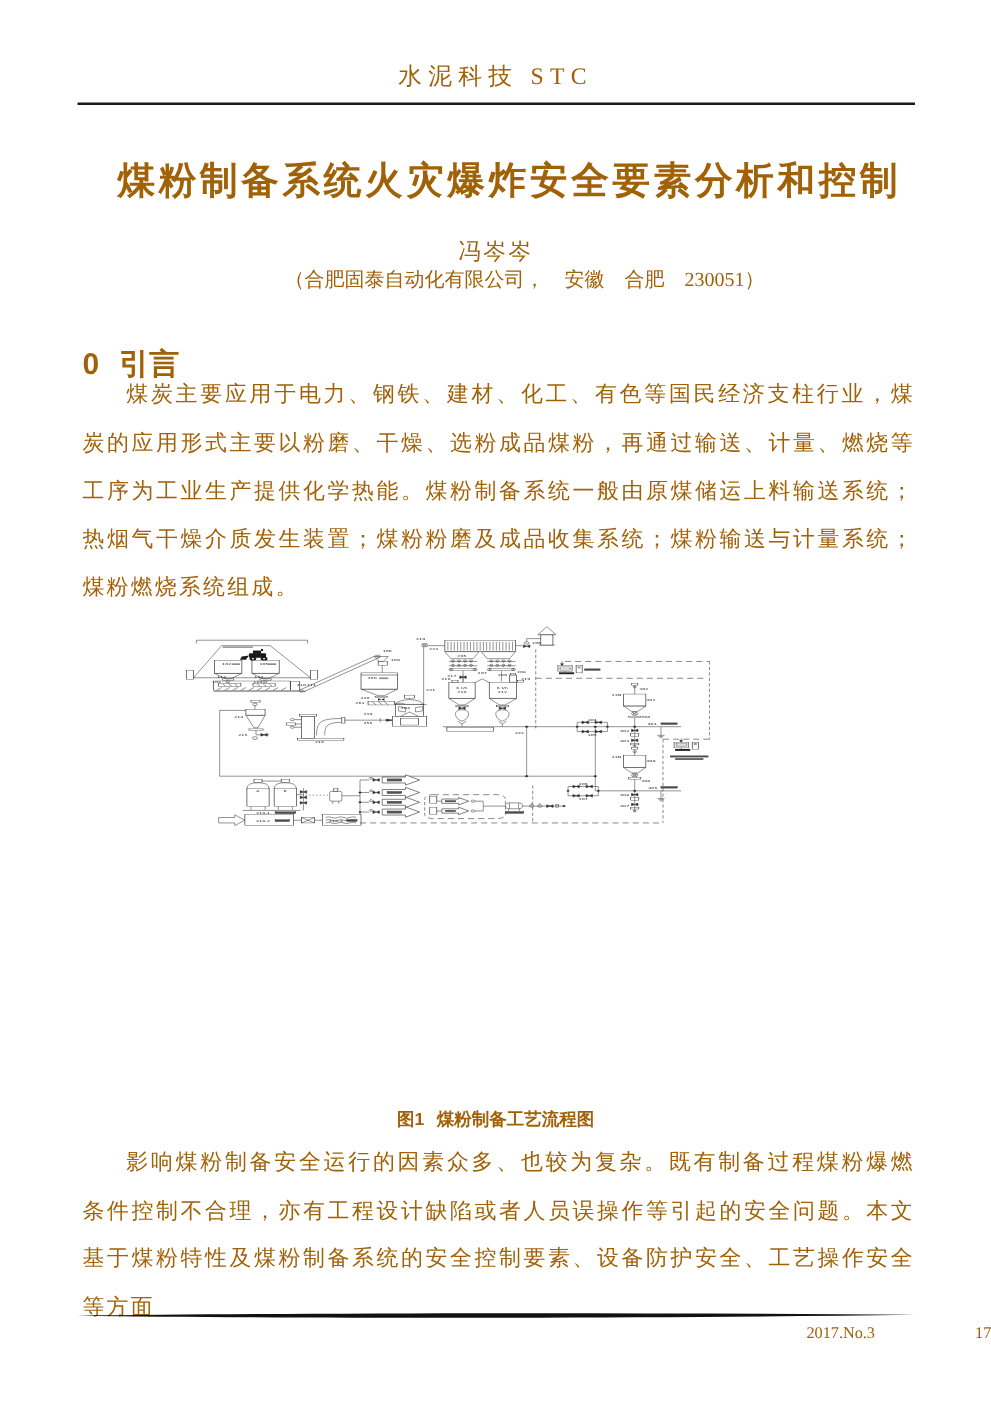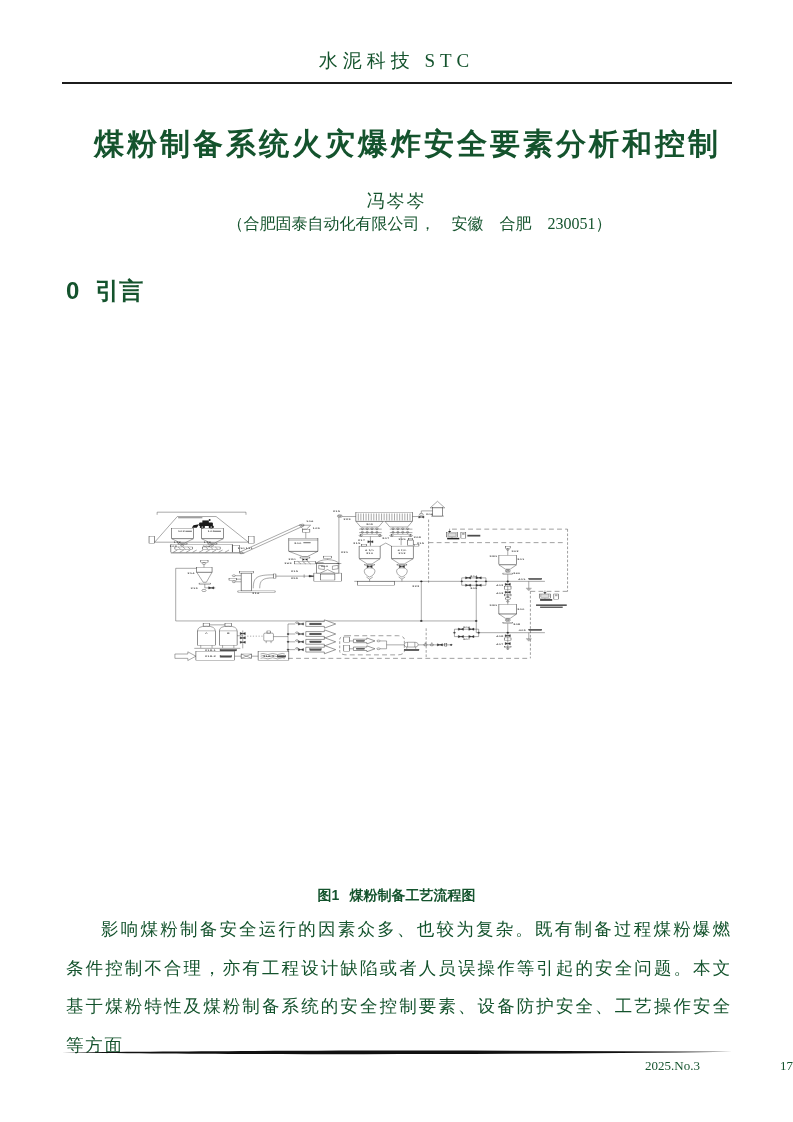--- a/index.html
+++ b/index.html
@@ -1,17 +1,17 @@
 <!DOCTYPE html>
 <html><head>
 <meta charset="utf-8">
 <style>
   html,body{margin:0;padding:0;background:#fff;}
   .page{position:relative;width:793px;height:1122px;background:#fff;overflow:hidden;
-        font-family:"Liberation Serif","DejaVu Serif",serif;color:#14532d;}
+        font-family:"Liberation Serif","DejaVu Serif",serif;color:#a16207;}
   .journal-header{position:absolute;top:48px;left:0;width:100%;text-align:center;
         font-size:19px;letter-spacing:5px;}
   .header-rule{position:absolute;top:82px;left:62px;width:670px;height:2px;background:#1c1c1c;}
   .article-title{position:absolute;top:124px;left:0;width:100%;margin:0;text-align:center;
         font-family:"Liberation Sans","DejaVu Sans",sans-serif;font-weight:bold;
         font-size:30px;letter-spacing:3px;padding-left:11px;}
   .author{position:absolute;top:189px;left:0;width:100%;text-align:center;font-size:18px;letter-spacing:2px;}
   .affiliation{position:absolute;top:214px;left:0;width:100%;text-align:center;font-size:16px;white-space:pre;margin-left:23px;}
   .section-heading{position:absolute;top:275px;left:66px;font-size:24px;font-weight:bold;
         font-family:"Liberation Sans","DejaVu Sans",sans-serif;}
@@ -45,20 +45,21 @@
   <div class="header-rule"></div>
 
   <h1 class="article-title">煤粉制备系统火灾爆炸安全要素分析和控制</h1>
   <div class="author">冯岑岑</div>
   <div class="affiliation">（合肥固泰自动化有限公司，　安徽　合肥　230051）</div>
 
   <div class="section-heading">
     <span class="section-number">0</span><span>引言</span>
   </div>
 
+  <p class="para" id="para1">煤炭主要应用于电力、钢铁、建材、化工、有色等国民经济支柱行业，煤炭的应用形式主要以粉磨、干燥、选粉成品煤粉，再通过输送、计量、燃烧等工序为工业生产提供化学热能。煤粉制备系统一般由原煤储运上料输送系统；热烟气干燥介质发生装置；煤粉粉磨及成品收集系统；煤粉输送与计量系统；煤粉燃烧系统组成。</p>
 
   <svg class="diagram" width="610" height="385" viewBox="145 500 755 885" preserveAspectRatio="none">
     <svg x="145" y="500" width="610" height="385" viewBox="145 500 610 385">
     <defs>
       <g id="vv">
             <path d="M-3.2,-2.5 L0,0 L-3.2,2.5 Z M3.2,-2.5 L0,0 L3.2,2.5 Z" fill="#2a2a2a"></path>
           </g>
       <g id="bb" class="ln">
             <circle cx="0" cy="0" r="1.6"></circle>
             <line x1="0" y1="1.6" x2="0" y2="3.4"></line>
@@ -470,15 +471,15 @@
     <span class="caption-prefix">图1</span><span>煤粉制备工艺流程图</span>
   </div>
 
   <p class="para" id="para2">影响煤粉制备安全运行的因素众多、也较为复杂。既有制备过程煤粉爆燃条件控制不合理，亦有工程设计缺陷或者人员误操作等引起的安全问题。本文基于煤粉特性及煤粉制备系统的安全控制要素、设备防护安全、工艺操作安全等方面</p>
 
   <svg class="footer-rule" width="670" height="10" viewBox="0 0 670 10">
     <path d="M0,4.5 C150,2.6 420,1.6 670,3.8 C430,7.2 160,6.6 0,4.5 Z" fill="#111"></path>
   </svg>
 
   <div class="page-number">17</div>
-  <div class="issue">2025.No.3</div>
+  <div class="issue">2017.No.3</div>
 
 </div>
 
 </body></html>

